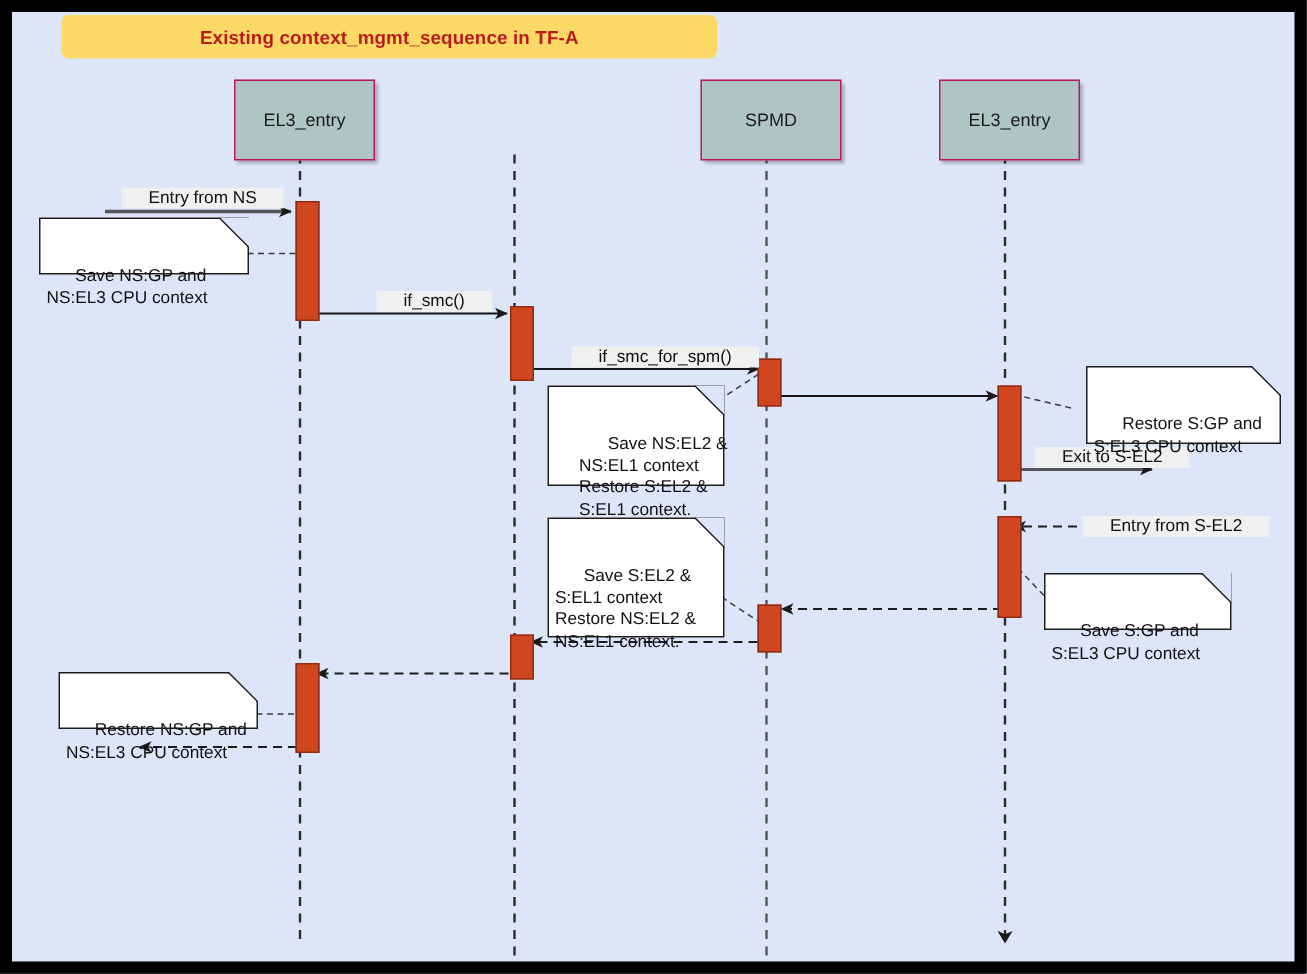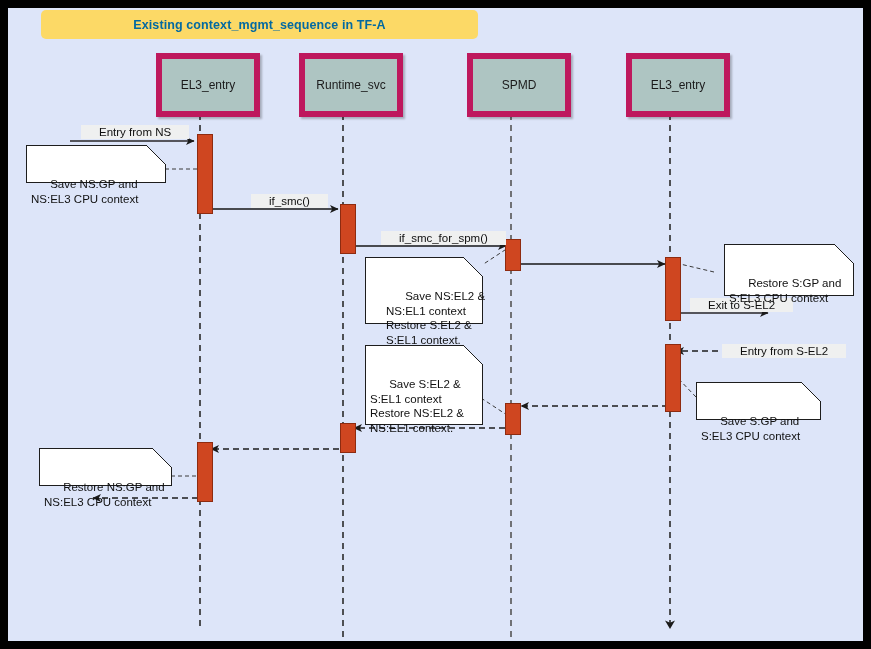--- a/index.html
+++ b/index.html
@@ -41,30 +41,30 @@
     height: 29px;
     background: #fcd966;
     border-radius: 5px;
     display: flex;
     align-items: center;
     justify-content: center;
   }
   .title-banner .title-text {
     font-size: 12.5px;
     font-weight: bold;
-    color: #0369a1;
+    color: #b91c1c;
     letter-spacing: 0.1px;
   }
 
   
   .lifeline-head {
     position: absolute;
     height: 52px;
     background: #aec5c2;
-    border: 6px solid #be185d;
+    border: 1px solid #be185d;
     box-shadow: 2px 2px 2px rgba(0,0,0,0.25);
     display: flex;
     align-items: center;
     justify-content: center;
   }
   .lifeline-head .head-label {
     font-size: 12px;
     color: #1b1b1b;
   }
 
@@ -184,23 +184,20 @@
         <line x1="706" y1="264" x2="672" y2="256"></line>
         <line x1="473" y1="390" x2="502" y2="409"></line>
         <line x1="688" y1="389" x2="664" y2="364"></line>
         <line x1="163" y1="468" x2="192" y2="468"></line>
       </g>
     </svg>
 
     <div class="lifeline-head" style="left:148px; top:45px; width:92px;">
       <span class="head-label">EL3_entry</span>
     </div>
-    <div class="lifeline-head" style="left:291px; top:45px; width:92px;">
-      <span class="head-label">Runtime_svc</span>
-    </div>
     <div class="lifeline-head" style="left:459px; top:45px; width:92px;">
       <span class="head-label">SPMD</span>
     </div>
     <div class="lifeline-head" style="left:618px; top:45px; width:92px;">
       <span class="head-label">EL3_entry</span>
     </div>
 
     <div class="activation" style="left:189px; top:126px; width:14px; height:78px;"></div>
     <div class="activation" style="left:332px; top:196px; width:14px; height:48px;"></div>
     <div class="activation" style="left:497px; top:231px; width:14px; height:30px;"></div>

